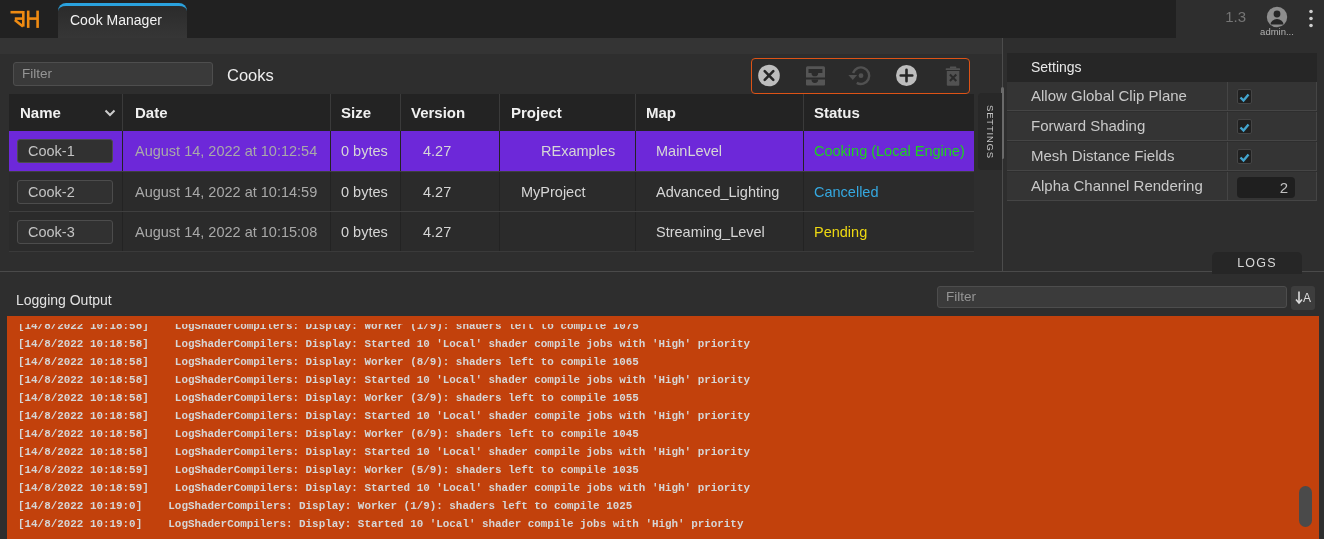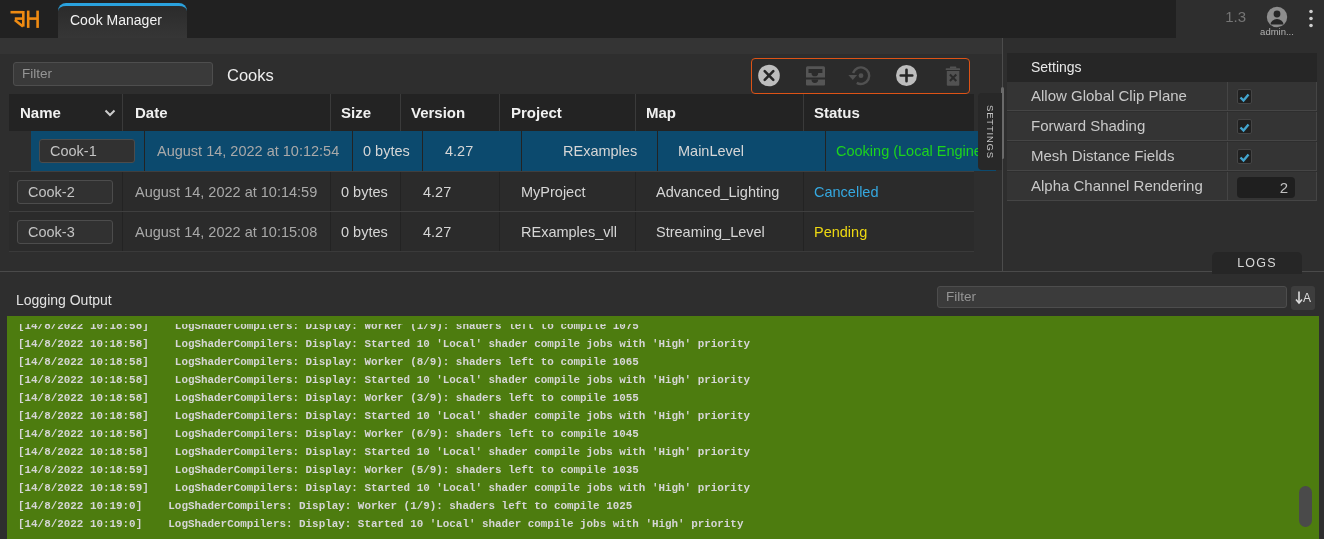--- a/index.html
+++ b/index.html
@@ -19,21 +19,21 @@
   border:1px solid #4e4e4e; border-radius:3px; color:#959595; font-size:13.5px; line-height:22px; padding-left:8px; }
 #cooks { position:absolute; left:227px; top:66px; color:#ededed; font-size:16.5px; }
 #toolbar { position:absolute; left:751px; top:58px; width:219px; height:36px; background:#2b2b2b;
   border:1.5px solid #dd5316; border-radius:4px; }
 
 
 #tbl { position:absolute; left:9px; top:94px; width:965px; }
 .trow { position:relative; width:965px; }
 .th { height:37px; background:#232323; }
 .td { height:40px; background:#2b2b2b; border-top:1px solid #3f3f3f; }
-.td.sel { background:#0c4a6e;margin-left:22px; }
+.td.sel { background:#6d28d9; }
 .vline-h { position:absolute; top:0; bottom:0; width:1px; background:#3a3a3a; }
 .vline-b { position:absolute; top:0; bottom:0; width:1px; background:#232323; }
 .htxt { color:#f0f0f0; font-size:15px; font-weight:bold; line-height:37px; position:absolute; }
 .ctxt { color:#d6d6d6; font-size:14.5px; line-height:40px; position:absolute; white-space:nowrap; }
 .datec { color:#a9a9a9; }
 .namebox { position:absolute; left:8px; top:8px; width:96px; height:24px; background:#313131;
   border:1px solid #4c4c4c; border-radius:3px; color:#c4c4c4; font-size:14.5px; line-height:22px; padding-left:10px; }
 #tblbot { position:absolute; left:9px; top:251px; width:965px; height:1px; background:#3a3a3a; }
 
 
@@ -55,21 +55,21 @@
   border-radius:4px; color:#c0c0c0; font-size:15px; line-height:21px; text-align:right; padding-right:7px; }
 #logstab { position:absolute; left:1212px; top:252px; width:90px; height:22px; background:#262626;
   border-radius:5px 5px 0 0; color:#d8d8d8; font-size:12.5px; letter-spacing:1.2px; text-align:center; line-height:23px; }
 #hdiv { position:absolute; left:0; top:271px; width:1324px; height:1px; background:#4a4a4a; }
 
 
 #logtitle { position:absolute; left:16px; top:292px; color:#e2e2e2; font-size:14px; }
 #filter2 { position:absolute; left:937px; top:286px; width:350px; height:22px; background:#3b3b3b;
   border:1px solid #4d4d4d; border-radius:3px; color:#959595; font-size:13.5px; line-height:20px; padding-left:8px; }
 #btnA { position:absolute; left:1291px; top:286px; width:24px; height:24px; background:#3d3d3d; border-radius:3px; }
-#logarea { position:absolute; left:7px; top:316px; width:1312px; height:223px; background:#4d7c0f; }
+#logarea { position:absolute; left:7px; top:316px; width:1312px; height:223px; background:#c2410c; }
 #logclip { position:absolute; left:11px; top:8px; right:2px; bottom:0; overflow:hidden; }
 #logclip pre { margin:-7px 0 0 0; font-family:"Liberation Mono", monospace; font-weight:bold;
   font-size:10.9px; line-height:18px; color:#d6d6d6; }
 #sthumb { position:absolute; left:1299px; top:486px; width:13px; height:41px; background:#4a4a4a; border-radius:6.5px; }
 </style>
 </head>
 <body>
 
 <div style="position:absolute;left:0;top:38px;width:1002px;height:16px;background:#343434;"></div>
 <div id="filter1">Filter</div>
@@ -149,21 +149,20 @@
     <div class="vline-b" style="left:391px;"></div>
     <div class="vline-b" style="left:490px;"></div>
     <div class="vline-b" style="left:626px;"></div>
     <div class="vline-b" style="left:794px;"></div>
   </div>
   <div class="trow td">
     <div class="namebox">Cook-3</div>
     <span class="ctxt datec" style="left:126px;">August 14, 2022 at 10:15:08</span>
     <span class="ctxt" style="left:332px;">0 bytes</span>
     <span class="ctxt" style="left:414px;">4.27</span>
-    <span class="ctxt" style="left:512px;">RExamples_vll</span>
     <span class="ctxt" style="left:647px;">Streaming_Level</span>
     <span class="ctxt" style="left:805px;color:#edd812;">Pending</span>
     <div class="vline-b" style="left:113px;"></div>
     <div class="vline-b" style="left:321px;"></div>
     <div class="vline-b" style="left:391px;"></div>
     <div class="vline-b" style="left:490px;"></div>
     <div class="vline-b" style="left:626px;"></div>
     <div class="vline-b" style="left:794px;"></div>
   </div>
 </div>

